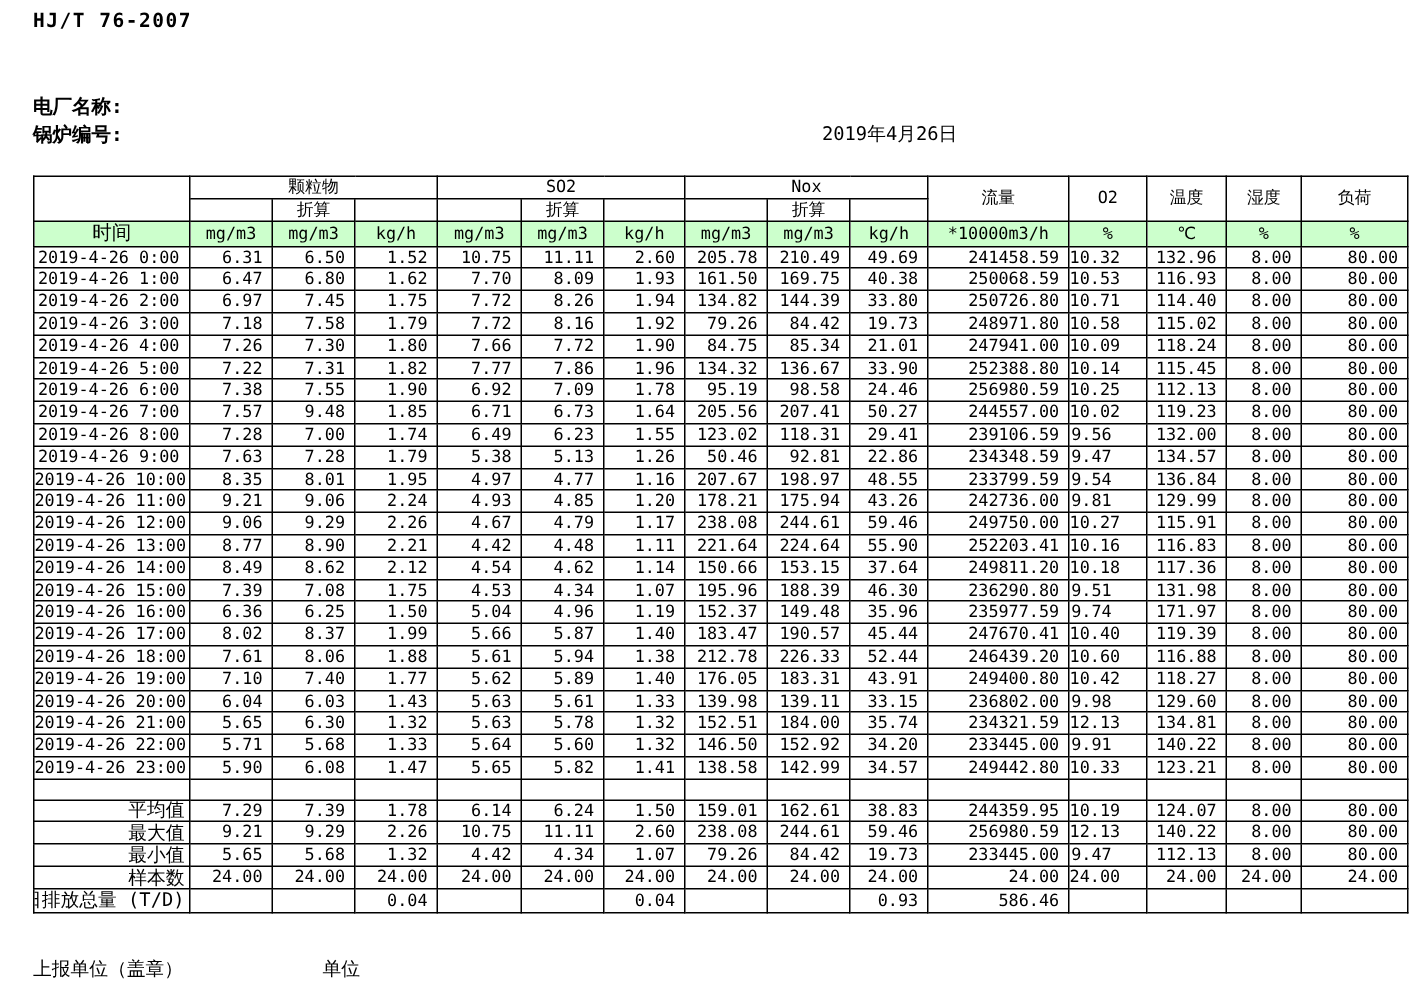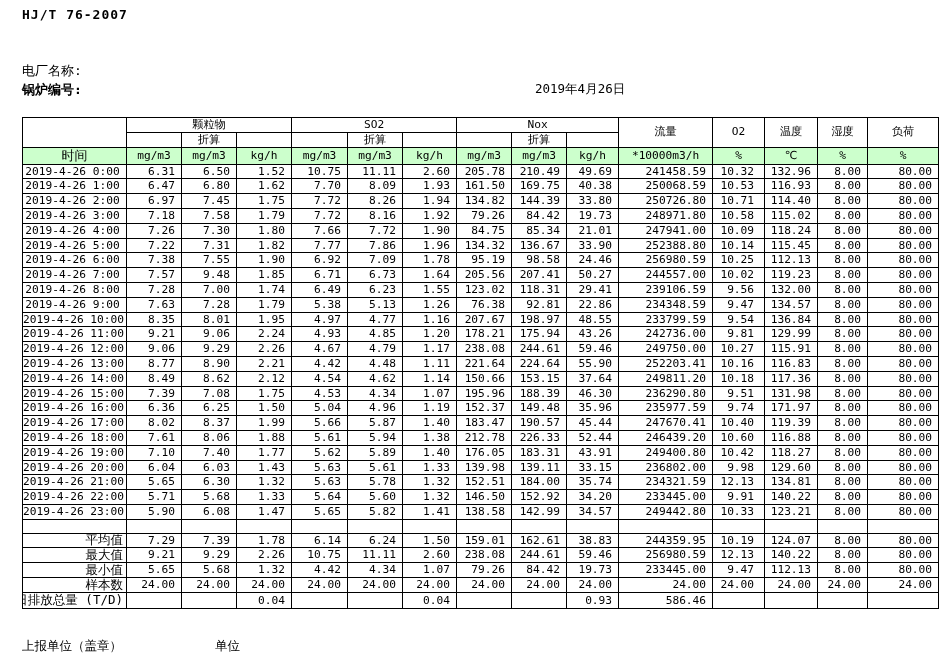--- a/index.html
+++ b/index.html
@@ -4,39 +4,39 @@
 <style>
   * { margin:0; padding:0; box-sizing:border-box; }
   html,body { background:#fff; }
   .page {
     position:relative; width:940px; height:658px; background:#ffffff;
     font-family:"DejaVu Sans Mono","DejaVu Sans",monospace; color:#000;
     overflow:hidden;
   }
   .std-no { position:absolute; left:22px; top:7px; font-size:13px; font-weight:bold; letter-spacing:1px; }
   .title  { position:absolute; left:205px; top:30px; font-size:15.5px; font-weight:bold; letter-spacing:1px; }
-  .plant-label  { position:absolute; left:22px; top:62px; font-size:13px; font-weight:normal; }
+  .plant-label  { position:absolute; left:22px; top:62px; font-size:13px; font-weight:bold; }
   .boiler-label { position:absolute; left:22px; top:81px; font-size:13px; font-weight:bold; }
-  .report-date  { position:absolute; left:535px; top:81px; font-size:12.5px; }
+  .report-date  { position:absolute; left:548px; top:81px; font-size:12.5px; }
 
   table.report {
     position:absolute; left:22px; top:117px; width:916px;
     border-collapse:collapse; table-layout:fixed;
   }
   table.report td {
     border:1px solid #000; vertical-align:middle;
     font-size:11.2px; line-height:13.8px; height:13.8px;
     white-space:nowrap; overflow:hidden;
   }
   thead td { text-align:center; font-size:12.5px; height:15px; line-height:15px; }
   tr.units-row td { background:var(--header-fill,#ccffcc); height:16px; line-height:16px; font-size:11.2px; text-align:center; }
   tr.units-row td.time-head-label { font-size:13px; font-weight:normal; }
   tbody td.time { text-align:center; padding-right:4px; }
   tbody td.num  { text-align:right; padding-right:6px; }
-  tbody td:nth-child(12) { padding-right:10px; }
+  tbody td:nth-child(12) { padding-right:23px; }
   tbody td.sum-label { position:relative; }
   tbody td.sum-label span {
     position:absolute; right:3px; top:50%; transform:translateY(-50%);
     white-space:nowrap; font-size:12.5px;
   }
   tr.total-row td { height:15.5px; line-height:15.5px; }
   .footer-line1 { position:absolute; left:22px; top:621px; font-size:12.5px; }
   .footer-line2 { position:absolute; left:22px; top:638px; font-size:12.5px; }
   .footer-unit  { position:absolute; left:215px; top:638px; font-size:12.5px; }
 </style>
@@ -263,21 +263,21 @@
           <td class="num">80.00</td>
         </tr>
         <tr>
           <td class="time">2019-4-26 9:00</td>
           <td class="num">7.63</td>
           <td class="num">7.28</td>
           <td class="num">1.79</td>
           <td class="num">5.38</td>
           <td class="num">5.13</td>
           <td class="num">1.26</td>
-          <td class="num">76.38</td>
+          <td class="num">50.46</td>
           <td class="num">92.81</td>
           <td class="num">22.86</td>
           <td class="num">234348.59</td>
           <td class="num">9.47</td>
           <td class="num">134.57</td>
           <td class="num">8.00</td>
           <td class="num">80.00</td>
         </tr>
         <tr>
           <td class="time">2019-4-26 10:00</td>

